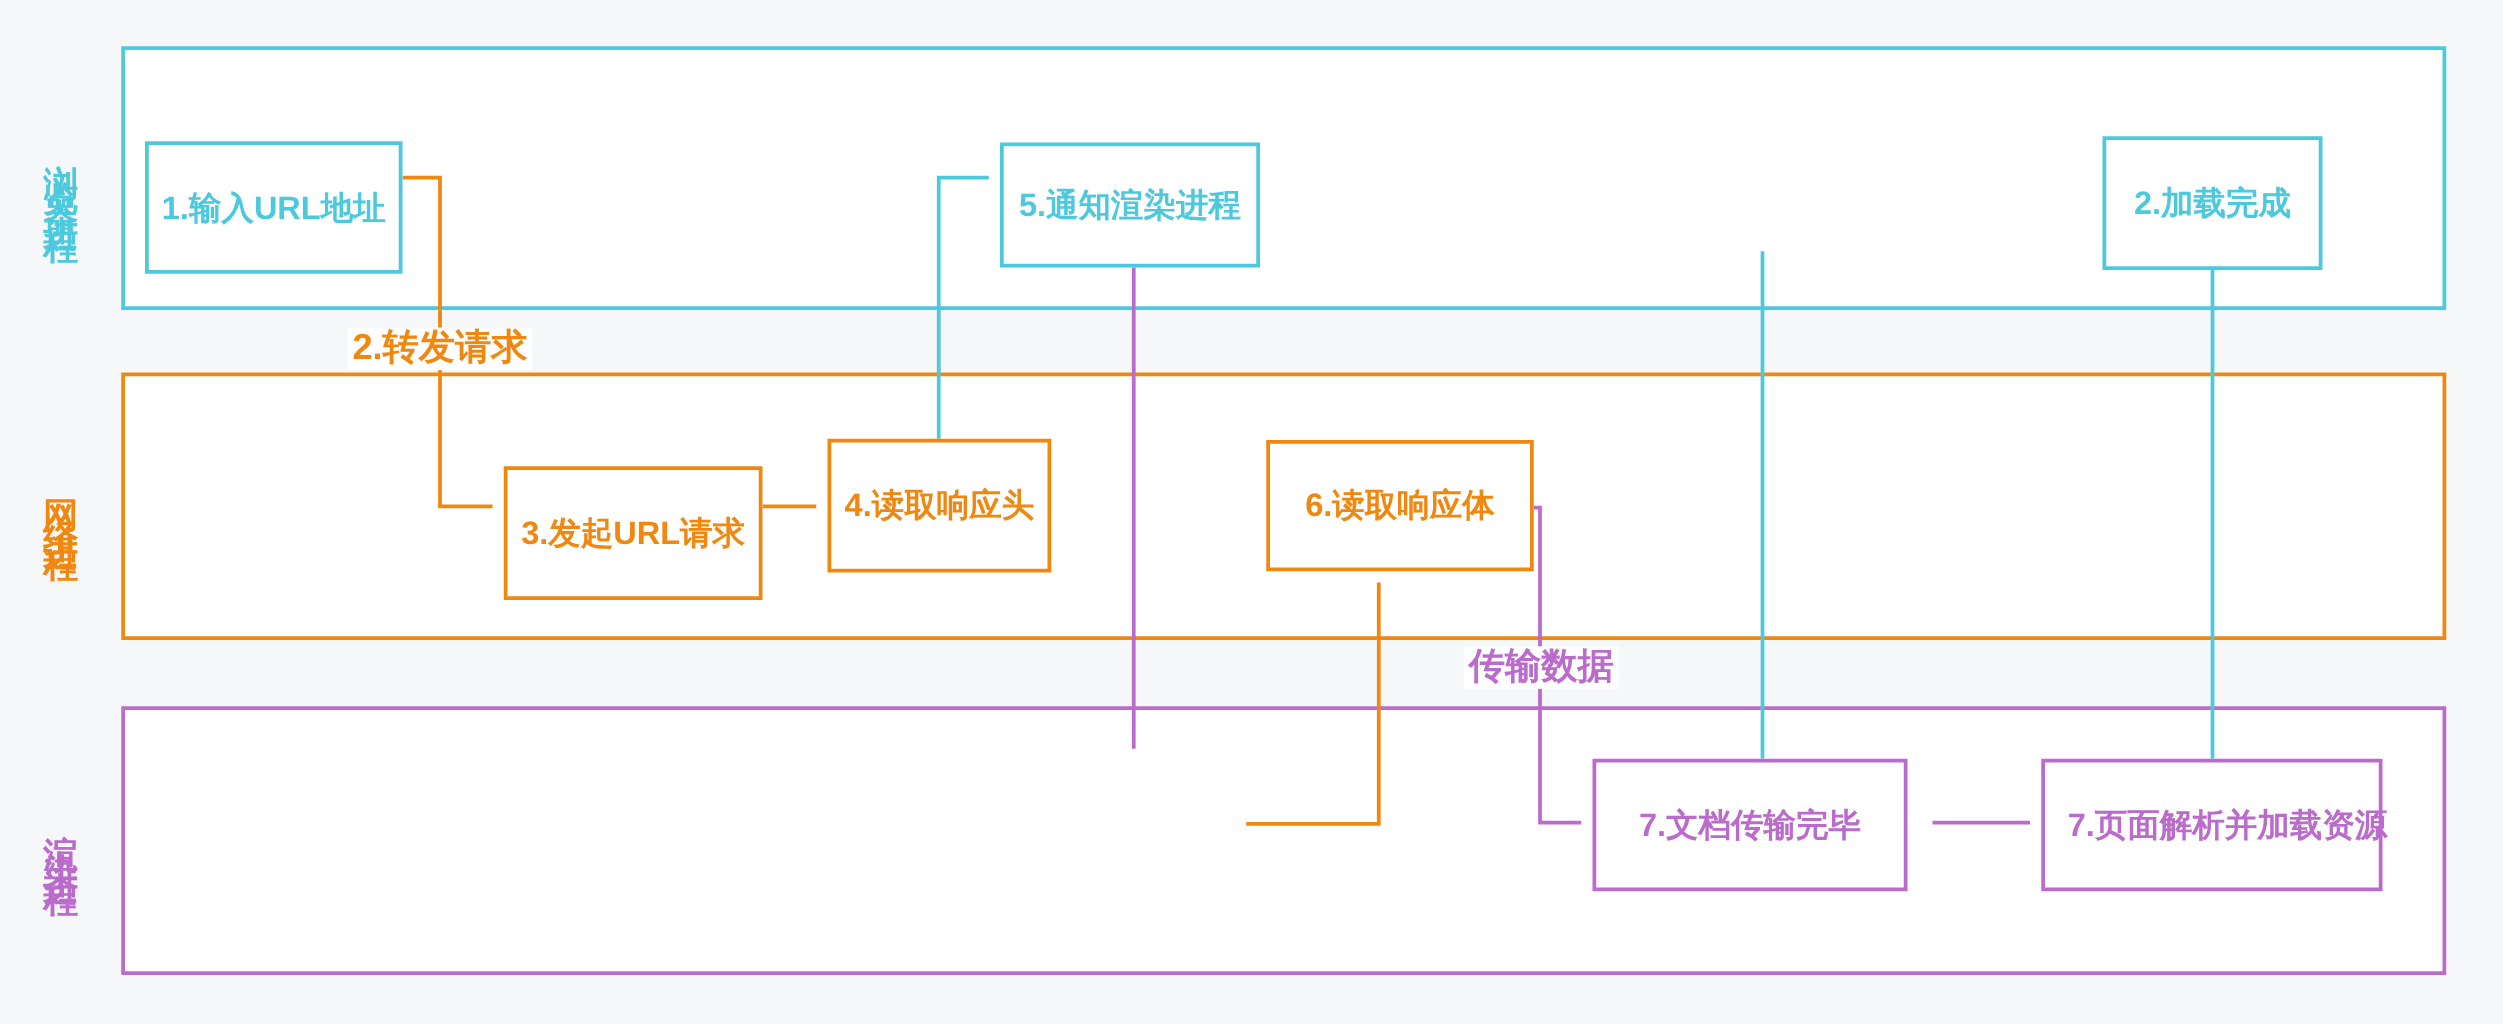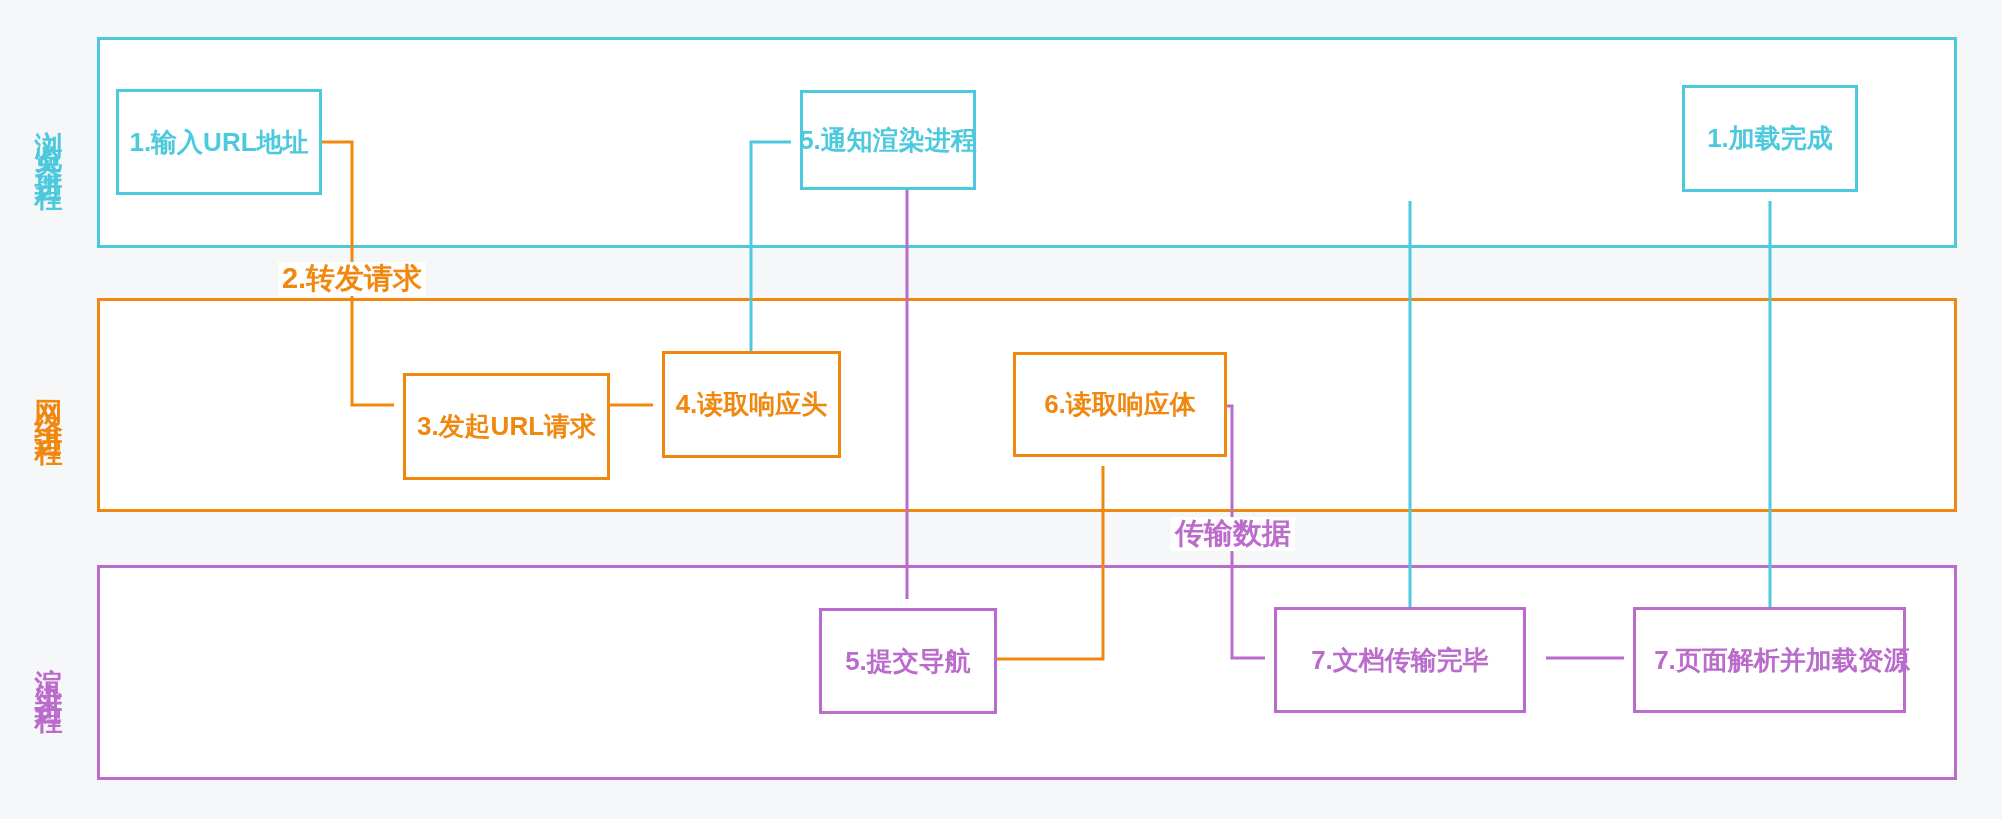--- a/index.html
+++ b/index.html
@@ -86,26 +86,26 @@
     background: #FFFFFF;
     border: 3px solid;
     box-sizing: border-box;
     display: flex;
     align-items: center;
     justify-content: center;
     font-size: 26px;
     font-weight: bold;
     white-space: nowrap;
   }
-  .n-cyan   { border-color: #4DC9DD; color: #4DC9DD; }
+  .n-cyan   { border-color: #4DC9DD; color: #4DC9DD; margin-top: 24px; }
   .n-orange { border-color: #F0870F; color: #F0870F; }
   .n-purple { border-color: #BA6BCB; color: #BA6BCB; }
 
   #n-input-url        { left: 116px;  top: 89px;  width: 206px; height: 106px; }
-  #n-notify-render    { left: 800px;  top: 90px;  width: 176px; height: 100px; align-items: center; }
+  #n-notify-render    { left: 800px;  top: 90px;  width: 208px; height: 100px; align-items: center; }
   #n-confirm-nav      { left: 1322px; top: 85px;  width: 176px; height: 107px; }
   #n-load-complete    { left: 1682px; top: 85px;  width: 176px; height: 107px; }
   #n-start-request    { left: 403px;  top: 351px; width: 207px; height: 107px; margin-top: 22px; }
   #n-read-headers     { left: 662px;  top: 351px; width: 179px; height: 107px; }
   #n-read-body        { left: 1013px; top: 352px; width: 214px; height: 105px; }
   #n-commit-nav       { left: 819px;  top: 608px; width: 178px; height: 106px; }
   #n-doc-done         { left: 1274px; top: 607px; width: 252px; height: 106px; }
   #n-parse-load       { left: 1633px; top: 607px; width: 273px; height: 106px; padding-left: 25px; }
 
   #edge-label-forward  { left: 352px;  top: 279px; }
@@ -157,33 +157,30 @@
   <div class="edge-label t-orange" id="edge-label-forward">2.转发请求</div>
   <div class="edge-label t-purple" id="edge-label-transfer">传输数据</div>
 
   <div class="node n-cyan" id="n-input-url">
     <span>1.输入URL地址</span>
   </div>
   <div class="node n-cyan" id="n-notify-render">
     <span>5.通知渲染进程</span>
   </div>
   <div class="node n-cyan" id="n-load-complete">
-    <span>1.加载完成</span>
+    <span>2.加载完成</span>
   </div>
   <div class="node n-orange" id="n-start-request">
     <span>3.发起URL请求</span>
   </div>
   <div class="node n-orange" id="n-read-headers">
     <span>4.读取响应头</span>
   </div>
   <div class="node n-orange" id="n-read-body">
     <span>6.读取响应体</span>
-  </div>
-  <div class="node n-purple" id="n-commit-nav">
-    <span>5.提交导航</span>
   </div>
   <div class="node n-purple" id="n-doc-done">
     <span>7.文档传输完毕</span>
   </div>
   <div class="node n-purple" id="n-parse-load">
     <span>7.页面解析并加载资源</span>
   </div>
 
 </div>
 

